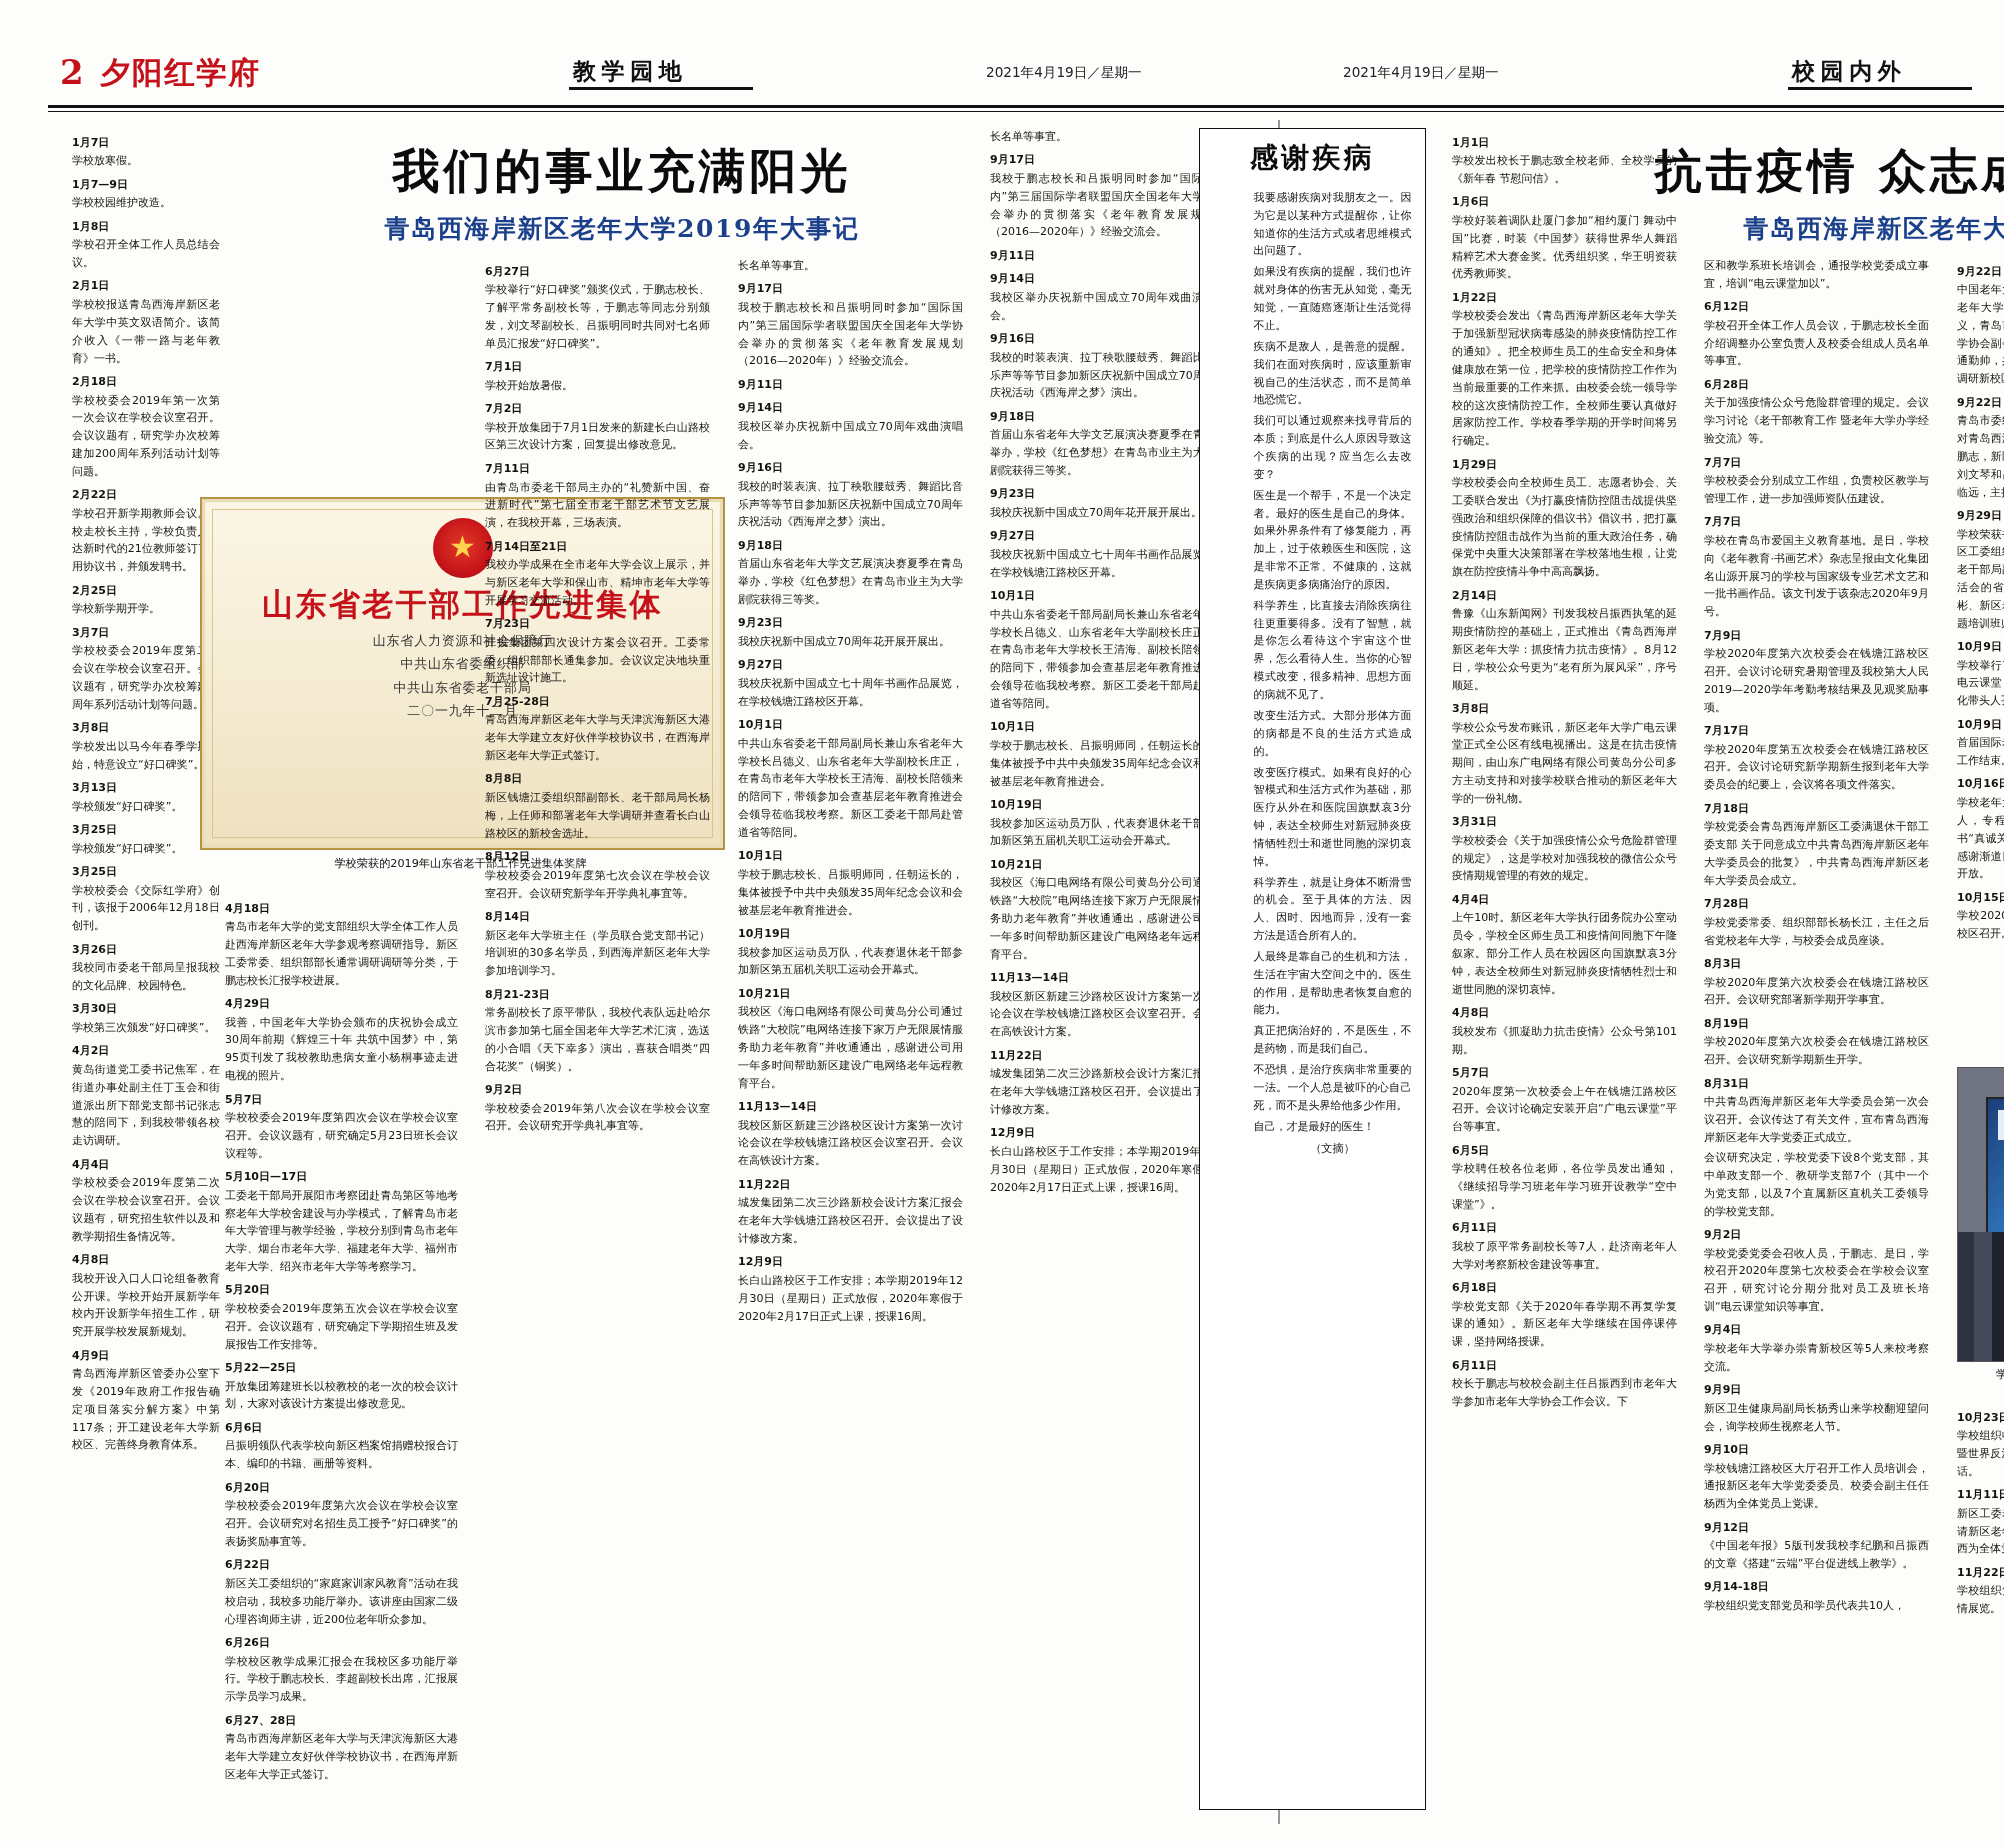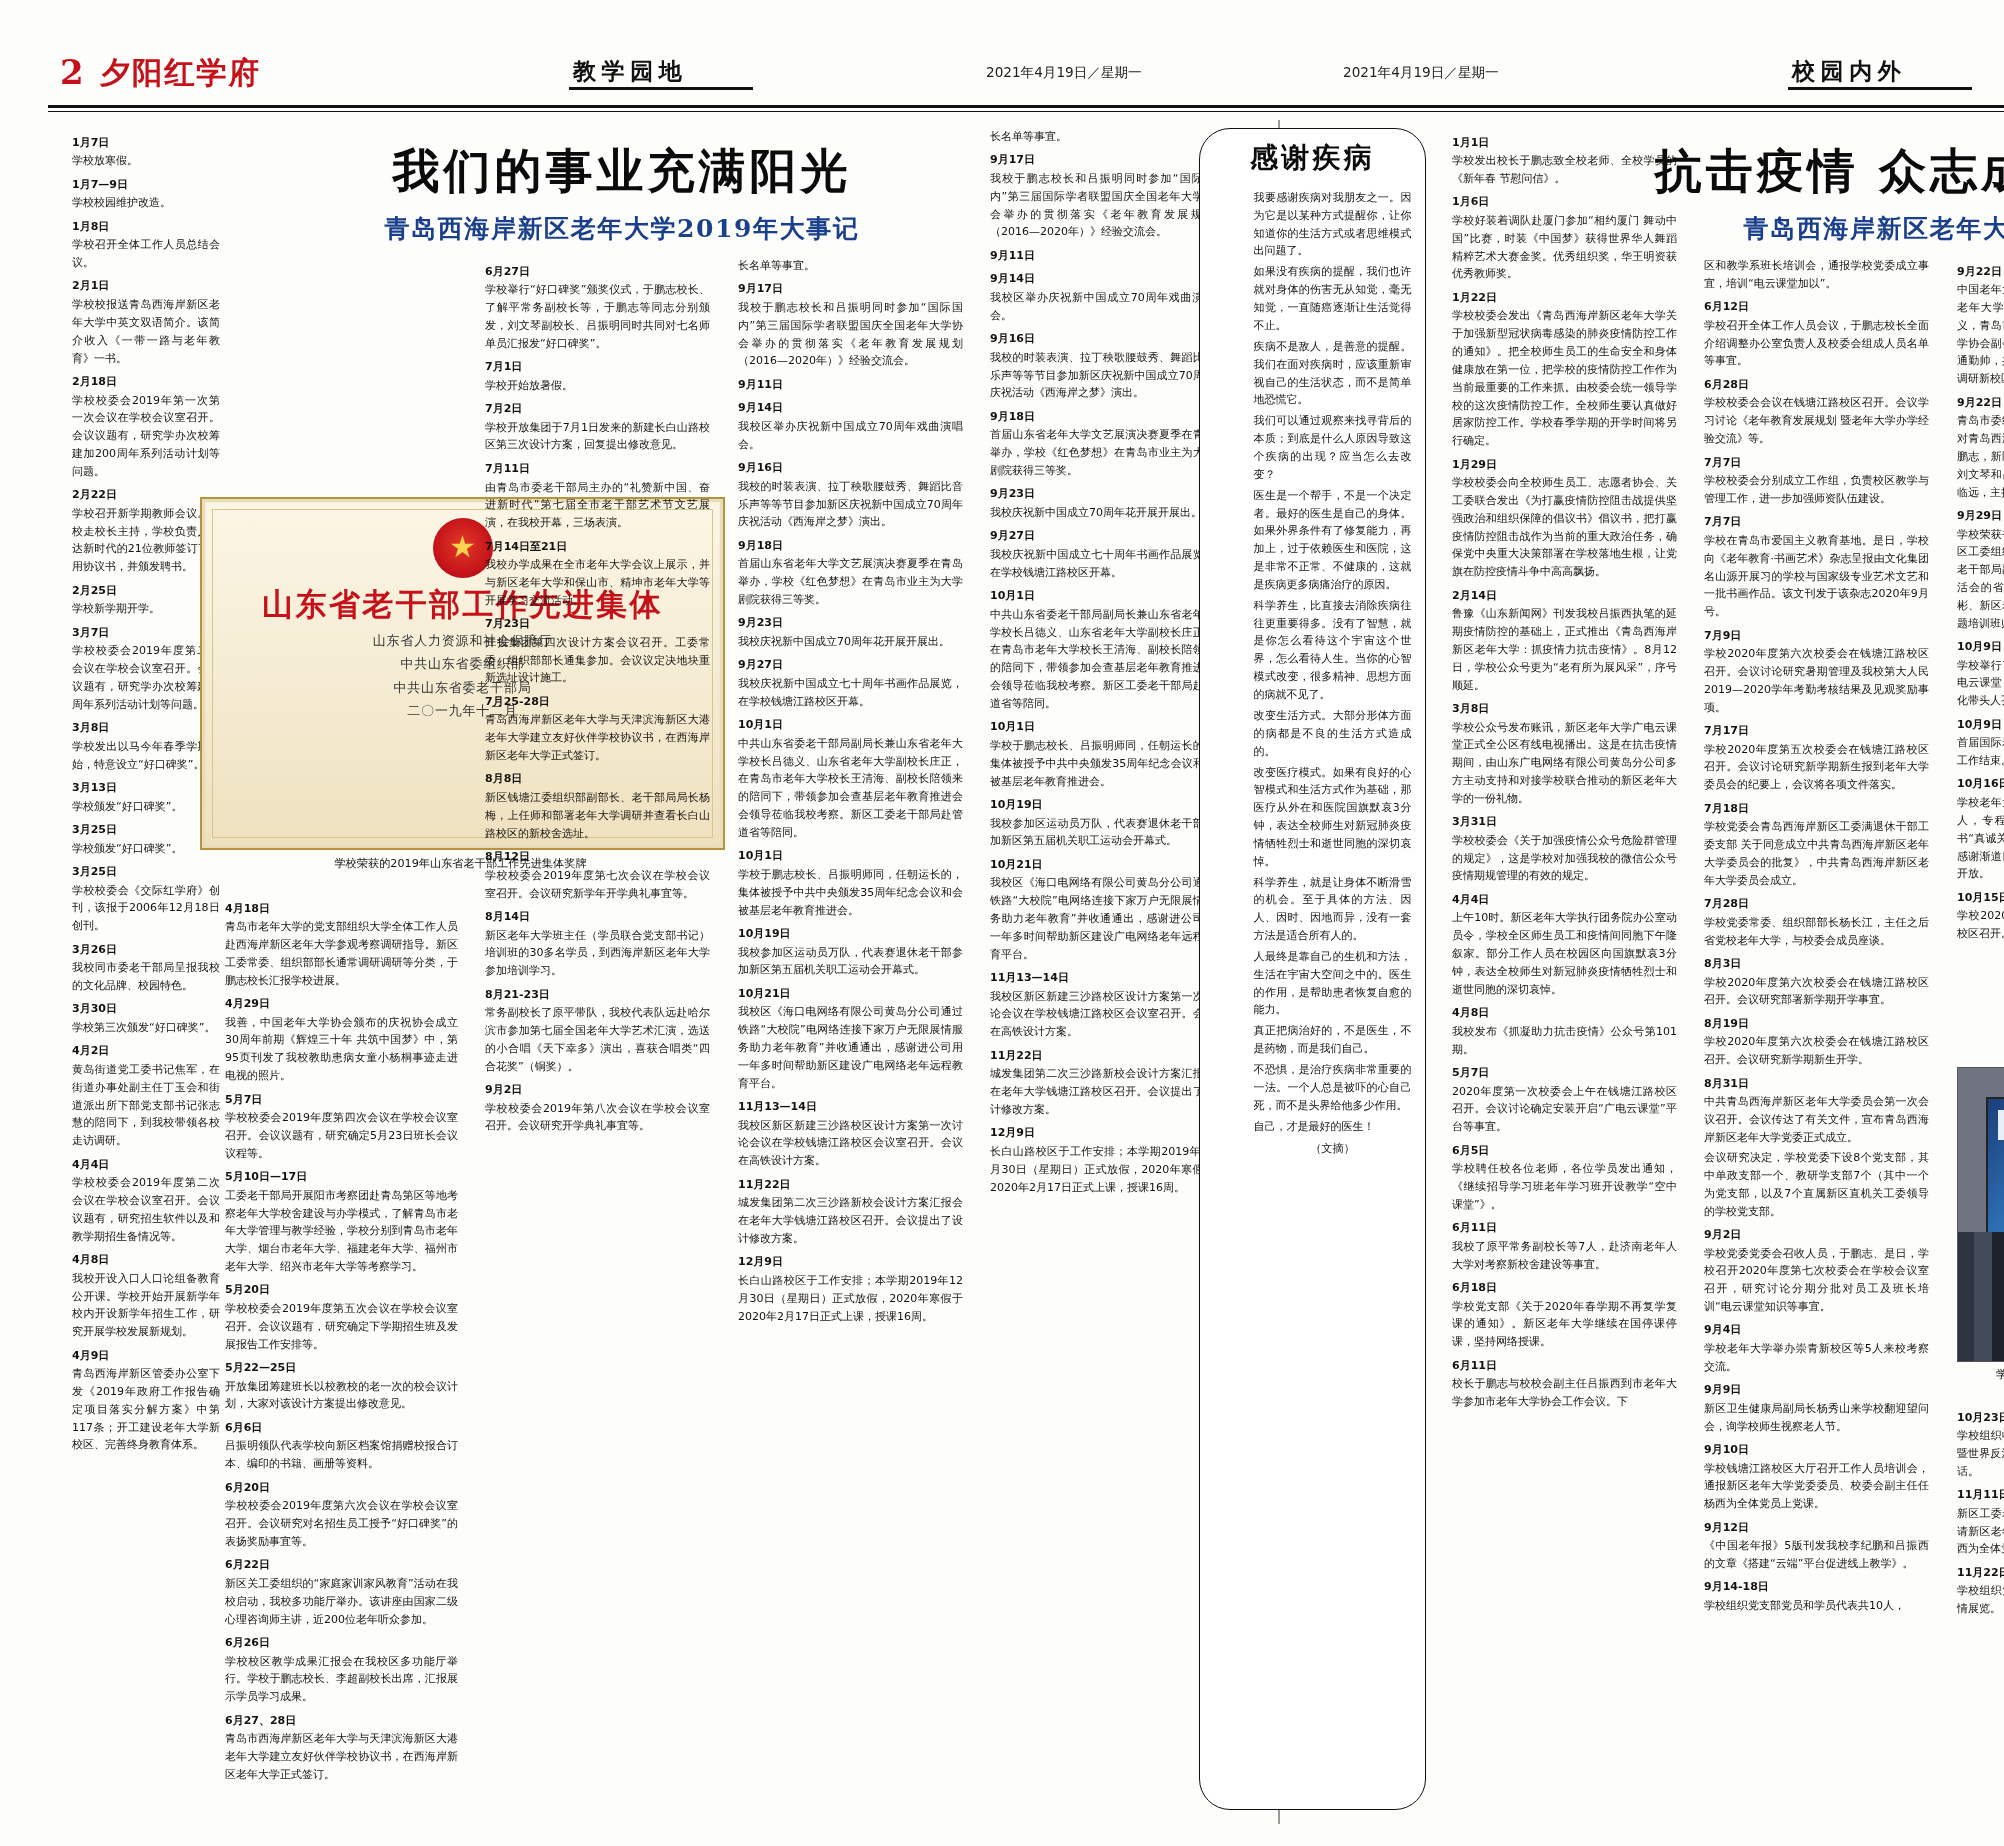--- a/index.html
+++ b/index.html
@@ -248,21 +248,21 @@
       <p class="dt">10月21日</p>
       <p class="">我校区《海口电网络有限公司黄岛分公司通过铁路“大校院”电网络连接下家万户无限展情服务助力老年教育”并收通通出，感谢进公司用一年多时间帮助新区建设广电网络老年远程教育平台。</p>
       <p class="dt">11月13—14日</p>
       <p class="">我校区新区新建三沙路校区设计方案第一次讨论会议在学校钱塘江路校区会议室召开。会议在高铁设计方案。</p>
       <p class="dt">11月22日</p>
       <p class="">城发集团第二次三沙路新校会设计方案汇报会在老年大学钱塘江路校区召开。会议提出了设计修改方案。</p>
       <p class="dt">12月9日</p>
       <p class="">长白山路校区于工作安排；本学期2019年12月30日（星期日）正式放假，2020年寒假于2020年2月17日正式上课，授课16周。</p>
     </div>
 
-  <div class="boxcol" style="left:1199px; top:128px; width:225px; height:1680px;border-radius:31px;">
+  <div class="boxcol" style="left:1199px; top:128px; width:225px; height:1680px;">
     <div class="boxcol-title">感谢疾病</div>
     <div class="boxcol-body" id="MB">
         <p class="">我要感谢疾病对我朋友之一。因为它是以某种方式提醒你，让你知道你的生活方式或者思维模式出问题了。</p>
         <p class="">如果没有疾病的提醒，我们也许就对身体的伤害无从知觉，毫无知觉，一直随癌逐渐让生活觉得不止。</p>
         <p class="">疾病不是敌人，是善意的提醒。我们在面对疾病时，应该重新审视自己的生活状态，而不是简单地恐慌它。</p>
         <p class="">我们可以通过观察来找寻背后的本质；到底是什么人原因导致这个疾病的出现？应当怎么去改变？</p>
         <p class="">医生是一个帮手，不是一个决定者。最好的医生是自己的身体。如果外界条件有了修复能力，再加上，过于依赖医生和医院，这是非常不正常、不健康的，这就是疾病更多病痛治疗的原因。</p>
         <p class="">科学养生，比直接去消除疾病往往更重要得多。没有了智慧，就是你怎么看待这个宇宙这个世界，怎么看待人生。当你的心智模式改变，很多精神、思想方面的病就不见了。</p>
         <p class="">改变生活方式。大部分形体方面的病都是不良的生活方式造成的。</p>
         <p class="">改变医疗模式。如果有良好的心智模式和生活方式作为基础，那医疗从外在和医院国旗默哀3分钟，表达全校师生对新冠肺炎疫情牺牲烈士和逝世同胞的深切哀悼。</p>
@@ -308,21 +308,21 @@
       <p class="dt">6月18日</p>
       <p class="">学校党支部《关于2020年春学期不再复学复课的通知》。新区老年大学继续在国停课停课，坚持网络授课。</p>
       <p class="dt">6月11日</p>
       <p class="">校长于鹏志与校校会副主任吕振西到市老年大学参加市老年大学协会工作会议。下</p>
     </div>
   <div class="col" id="R2" style="left:1704px; top:257px; width:225px; height:1552px;">
       <p class="">区和教学系班长培训会，通报学校党委成立事宜，培训“电云课堂加以”。</p>
       <p class="dt">6月12日</p>
       <p class="">学校召开全体工作人员会议，于鹏志校长全面介绍调整办公室负责人及校委会组成人员名单等事宜。</p>
       <p class="dt">6月28日</p>
-      <p class="">学校校委会会议在钱塘江路校区召开。会议学习讨论《老年教育发展规划 暨老年大学办学经验交流》等。</p>
+      <p class="">关于加强疫情公众号危险群管理的规定。会议学习讨论《老干部教育工作 暨老年大学办学经验交流》等。</p>
       <p class="dt">7月7日</p>
       <p class="">学校校委会分别成立工作组，负责校区教学与管理工作，进一步加强师资队伍建设。</p>
       <p class="dt">7月7日</p>
       <p class="">学校在青岛市爱国主义教育基地。是日，学校向《老年教育·书画艺术》杂志呈报由文化集团名山源开展习的学校与国家级专业艺术文艺和一批书画作品。该文刊发于该杂志2020年9月号。</p>
       <p class="dt">7月9日</p>
       <p class="">学校2020年度第六次校委会在钱塘江路校区召开。会议讨论研究暑期管理及我校第大人民2019—2020学年考勤考核结果及见观奖励事项。</p>
       <p class="dt">7月17日</p>
       <p class="">学校2020年度第五次校委会在钱塘江路校区召开。会议讨论研究新学期新生报到老年大学委员会的纪要上，会议将各项文件落实。</p>
       <p class="dt">7月18日</p>
       <p class="">学校党委会青岛西海岸新区工委满退休干部工委支部 关于同意成立中共青岛西海岸新区老年大学委员会的批复》，中共青岛西海岸新区老年大学委员会成立。</p>

